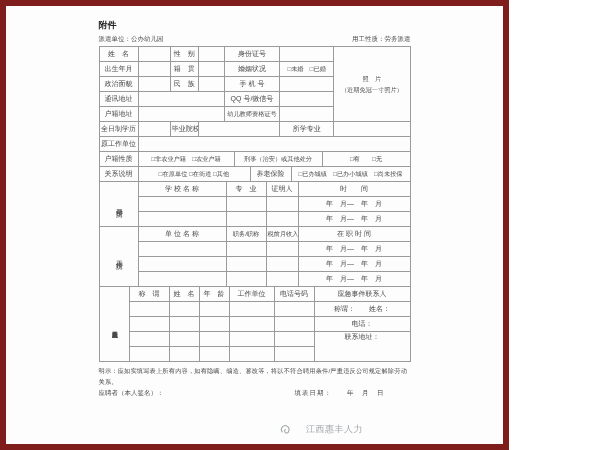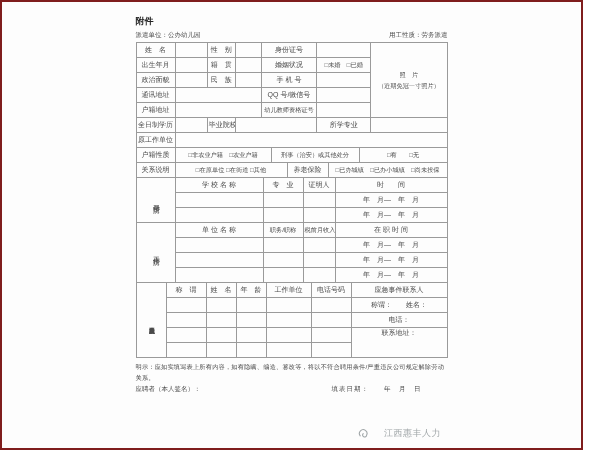--- a/index.html
+++ b/index.html
@@ -1,18 +1,18 @@
 <!DOCTYPE html>
 <html><head>
 <meta charset="utf-8">
 <style>
   html,body{margin:0;padding:0;background:#ffffff;}
   .screen{
-    width:583px;height:450px;box-sizing:border-box;position:relative;
-    background:#fdfdfd;border:2px solid #7f1d1d;
+    width:509px;height:450px;box-sizing:border-box;position:relative;
+    background:#fdfdfd;border:6px solid #7f1d1d;
     font-family:"Liberation Sans","DejaVu Sans",sans-serif;color:#3d3d3d;
     overflow:hidden;
   }
   .content{width:312px;margin:0 auto;padding-top:13px;}
   .attachment{font-size:9px;font-weight:bold;color:#222;margin:0 0 3px 0;}
   .title{font-size:12.5px;font-weight:bold;color:#1a1a1a;text-align:center;margin:3px 0 7px 0;letter-spacing:0.5px;}
   .subline{display:flex;justify-content:space-between;font-size:6.5px;margin-bottom:2px;color:#4a4a4a;}
   table.t{width:100%;border-collapse:collapse;table-layout:fixed;font-size:7px;color:#4a4a4a;}
   table.t + table.t{margin-top:-1px;}
   table.t td{border:1px solid #9a9a9a;height:14px;text-align:center;padding:0 1px;overflow:hidden;white-space:nowrap;}

